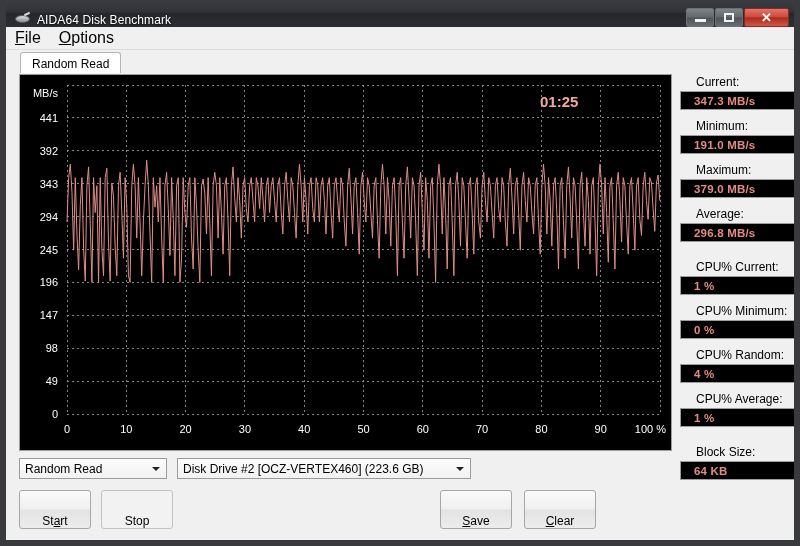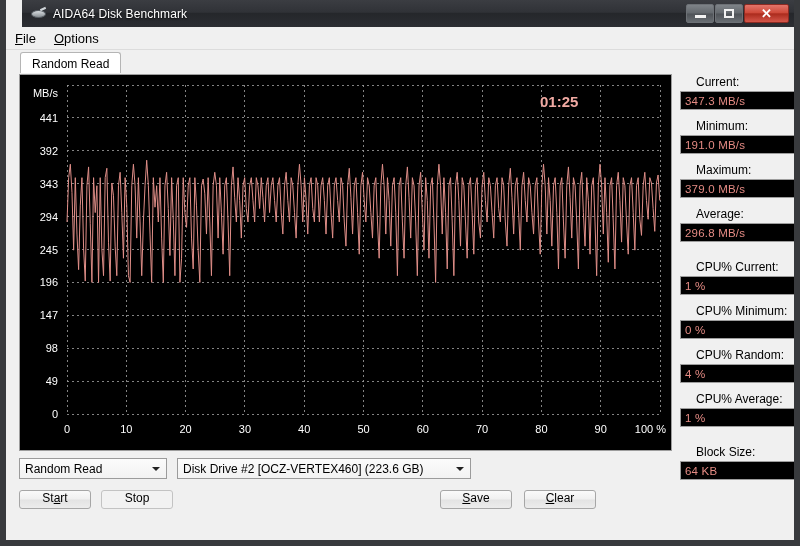--- a/index.html
+++ b/index.html
@@ -17,25 +17,25 @@
     background: #f0f0f0;
     border-left: 6px solid rgba(40,42,46,0.92);
     border-right: 6px solid rgba(40,42,46,0.92);
     border-bottom: 6px solid rgba(40,42,46,0.92);
     border-top: 0;
     overflow: hidden;
   }
   
   .titlebar {
     position: absolute;
-    left: 16px; top: 0; right: 0;
+    left: 0; top: 0; right: 0;
     height: 27px;
     background: linear-gradient(to bottom, #3b3d42 0%, #303237 45%, #25272b 50%, #2c2e33 100%);
     border-bottom: 1px solid #1b1d20;
-    display: flex; align-items: center;
+    display: flex; align-items: flex-end;
   }
   .title-icon {
     width: 16px; height: 16px;
     margin-left: 9px; margin-right: 6px;
     position: relative;
     flex: 0 0 auto;
   }
   .title-icon .disc {
     position: absolute; left: 0; top: 4px;
     width: 15px; height: 8px;
@@ -80,21 +80,21 @@
   
   .menubar {
     position: absolute;
     left: 0; top: 27px; right: 0;
     height: 22px;
     background: #f0f0f0;
     display: flex; align-items: center;
     border-bottom: 1px solid #dcdcdc;
   }
   .menu-item {
-    font-size: 13px; color: #000000;
+    font-size: 16px; color: #000000;
     padding: 2px 9px;
     cursor: default;
   }
   .menu-item .acc { text-decoration: underline; }
 
   
   .tabstrip {
     position: absolute;
     left: 8px; top: 50px;
     width: 784px; height: 24px;
@@ -147,23 +147,23 @@
   }
   .stat-label.first { margin-top: 2px; }
   .stat-label.gap { margin-top: 18px; }
   .stat-value {
     height: 19px;
     background: #000000;
     border: 1px solid #9d9d9d;
     box-sizing: border-box;
     color: #e58b84;
     font-size: 11.5px;
-    font-weight: normal;
-    display: flex; align-items: center;
-    padding-left: 4px;
+    font-weight: bold;
+    display: flex; align-items: center;
+    padding-left: 13px;
     letter-spacing: 0.2px;
   }
 
   
   .controls {
     position: absolute;
     left: 5px; top: 385px;
     width: 654px;
   }
   .combo-row { display: flex; align-items: center; }
@@ -186,27 +186,27 @@
     border-top: 4px solid #222;
   }
   .combo-mode { width: 148px; }
   .combo-drive { width: 294px; margin-left: 10px; }
 
   .button-row {
     display: flex; align-items: center;
     margin-top: 11px;
   }
   .btn {
-    height: 19px;
+    height: 39px;
     min-width: 72px;
     background: linear-gradient(to bottom, #fafafa 0%, #f0f0f0 48%, #e3e3e3 52%, #ececec 100%);
     border: 1px solid #a6a6a6;
     border-radius: 3px;
     box-sizing: border-box;
-    display: flex; align-items: flex-start; justify-content: center;
+    display: flex; align-items: flex-end; justify-content: center;
     font-size: 12px; color: #000;
   }
   .btn.disabled { color: #000000; border-color: #c3c3c3; background: #f2f2f2; }
   .btn .acc { text-decoration: underline; }
   .btn-stop { margin-left: 10px; }
   .btn-save { margin-left: 267px; }
   .btn-clear { margin-left: 12px; }
 
   .axis-text { fill: #ffffff; font-family: "Liberation Sans", sans-serif; font-size: 11px; }
   .timer-text { fill: #f0a9a2; font-family: "Liberation Sans", sans-serif; font-size: 15px; font-weight: bold; }

